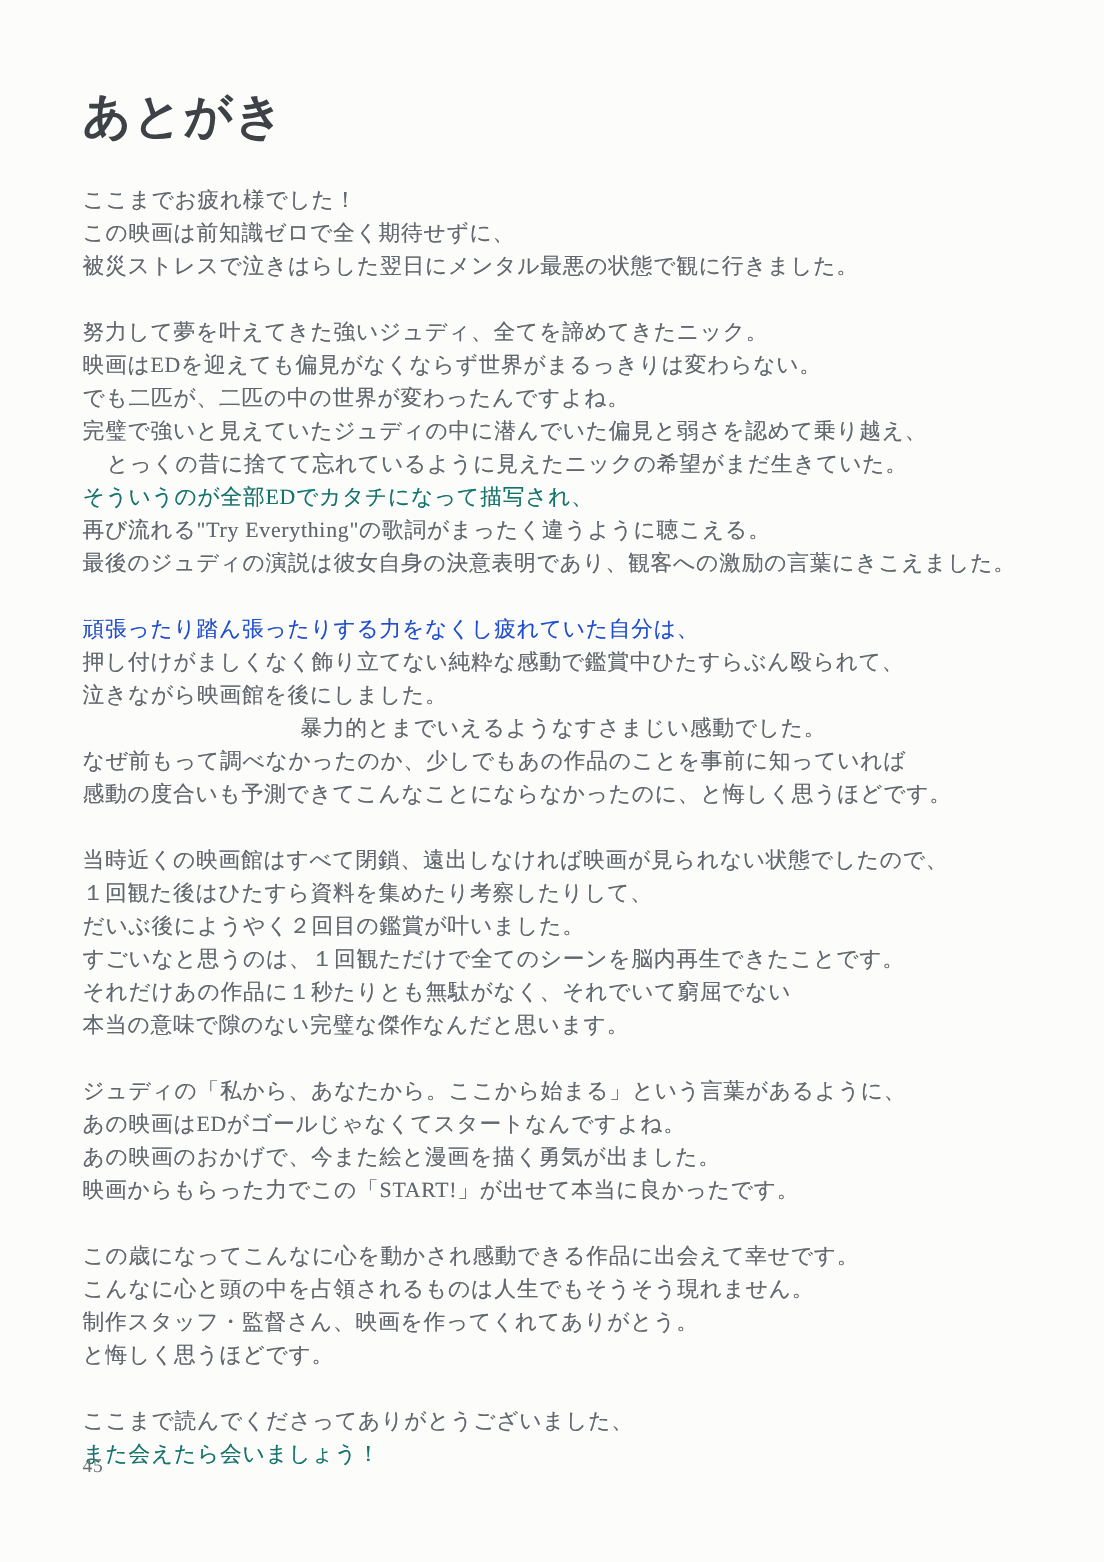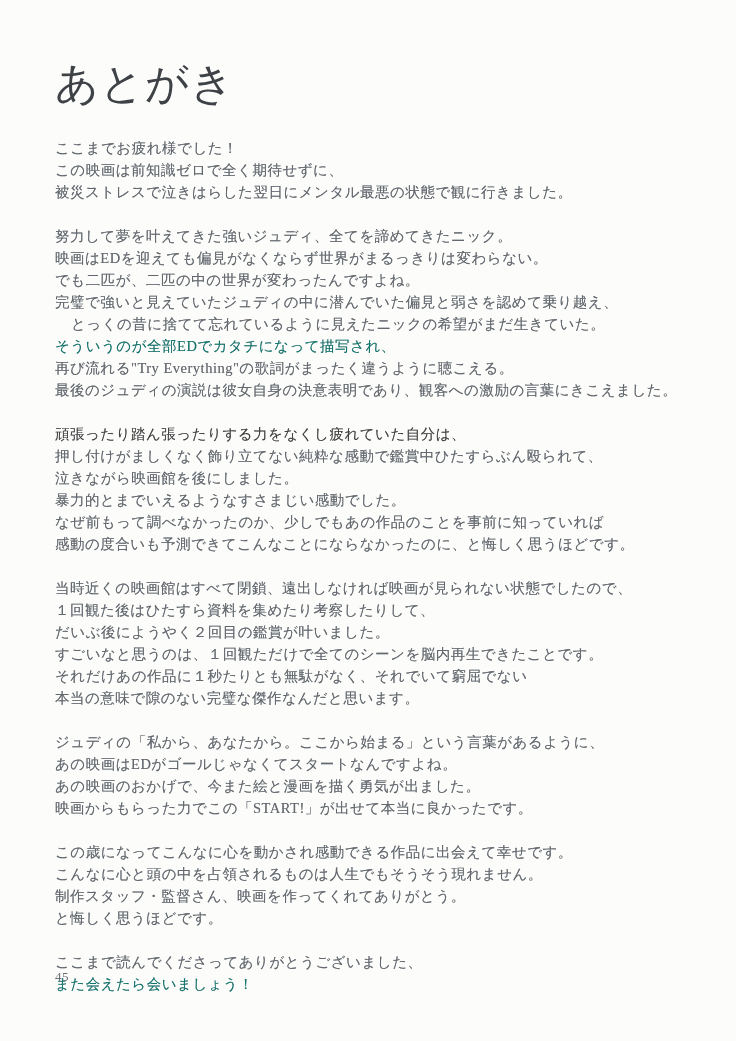--- a/index.html
+++ b/index.html
@@ -16,22 +16,22 @@
     position: relative;
     width: 736px;
     height: 1041px;
     box-sizing: border-box;
     background: #fcfcfa;
     background: linear-gradient(180deg, #fcfcfa 0%, #fbfbf9 60%, #fafaf8 100%);
     padding: 58px 40px 0 55px;
     font-family: "Liberation Serif", "DejaVu Serif", serif;
   }
   .page-title {
-    font-size: 43px;
-    font-weight: normal;
+    font-size: 32px;
+    font-weight: bold;
     color: #3e4247;
     margin: 0 0 27px 0;
     letter-spacing: 1px;
     line-height: 1.2;
   }
   .content {
     color: #63686f;
   }
   .paragraph {
     margin: 0 0 22px 0;
@@ -70,24 +70,24 @@
         <div class="line" style="color: rgb(99, 104, 111);">努力して夢を叶えてきた強いジュディ、全てを諦めてきたニック。</div>
         <div class="line" style="color: rgb(99, 104, 111);">映画はEDを迎えても偏見がなくならず世界がまるっきりは変わらない。</div>
         <div class="line" style="color: rgb(99, 104, 111);">でも二匹が、二匹の中の世界が変わったんですよね。</div>
         <div class="line" style="color: rgb(99, 104, 111);">完璧で強いと見えていたジュディの中に潜んでいた偏見と弱さを認めて乗り越え、</div>
         <div class="line" style="color: rgb(99, 104, 111); margin-left: 16px;">とっくの昔に捨てて忘れているように見えたニックの希望がまだ生きていた。</div>
         <div class="line" style="color: #0f766e;">そういうのが全部EDでカタチになって描写され、</div>
         <div class="line" style="color: rgb(99, 104, 111);">再び流れる"Try Everything"の歌詞がまったく違うように聴こえる。</div>
         <div class="line" style="color: rgb(99, 104, 111);">最後のジュディの演説は彼女自身の決意表明であり、観客への激励の言葉にきこえました。</div>
       </div>
       <div class="paragraph">
-        <div class="line" style="color: #404040;">頑張ったり踏ん張ったりする力をなくし疲れていた自分は、</div>
+        <div class="line" style="color: #1d4ed8;">頑張ったり踏ん張ったりする力をなくし疲れていた自分は、</div>
         <div class="line" style="color: rgb(99, 104, 111);">押し付けがましくなく飾り立てない純粋な感動で鑑賞中ひたすらぶん殴られて、</div>
         <div class="line" style="color: rgb(99, 104, 111);">泣きながら映画館を後にしました。</div>
-        <div class="line" style="color: rgb(99, 104, 111);">暴力的とまでいえるようなすさまじい感動でした。</div>
+        <div class="line" style="color: rgb(99, 104, 111); text-align: center;">暴力的とまでいえるようなすさまじい感動でした。</div>
         <div class="line" style="color: rgb(99, 104, 111);">なぜ前もって調べなかったのか、少しでもあの作品のことを事前に知っていれば</div>
         <div class="line" style="color: rgb(99, 104, 111);">感動の度合いも予測できてこんなことにならなかったのに、と悔しく思うほどです。</div>
       </div>
       <div class="paragraph">
         <div class="line" style="color: rgb(99, 104, 111);">当時近くの映画館はすべて閉鎖、遠出しなければ映画が見られない状態でしたので、</div>
         <div class="line" style="color: rgb(99, 104, 111);">１回観た後はひたすら資料を集めたり考察したりして、</div>
         <div class="line" style="color: rgb(99, 104, 111);">だいぶ後にようやく２回目の鑑賞が叶いました。</div>
         <div class="line" style="color: rgb(99, 104, 111);">すごいなと思うのは、１回観ただけで全てのシーンを脳内再生できたことです。</div>
         <div class="line" style="color: rgb(99, 104, 111);">それだけあの作品に１秒たりとも無駄がなく、それでいて窮屈でない</div>
         <div class="line" style="color: rgb(99, 104, 111);">本当の意味で隙のない完璧な傑作なんだと思います。</div>

